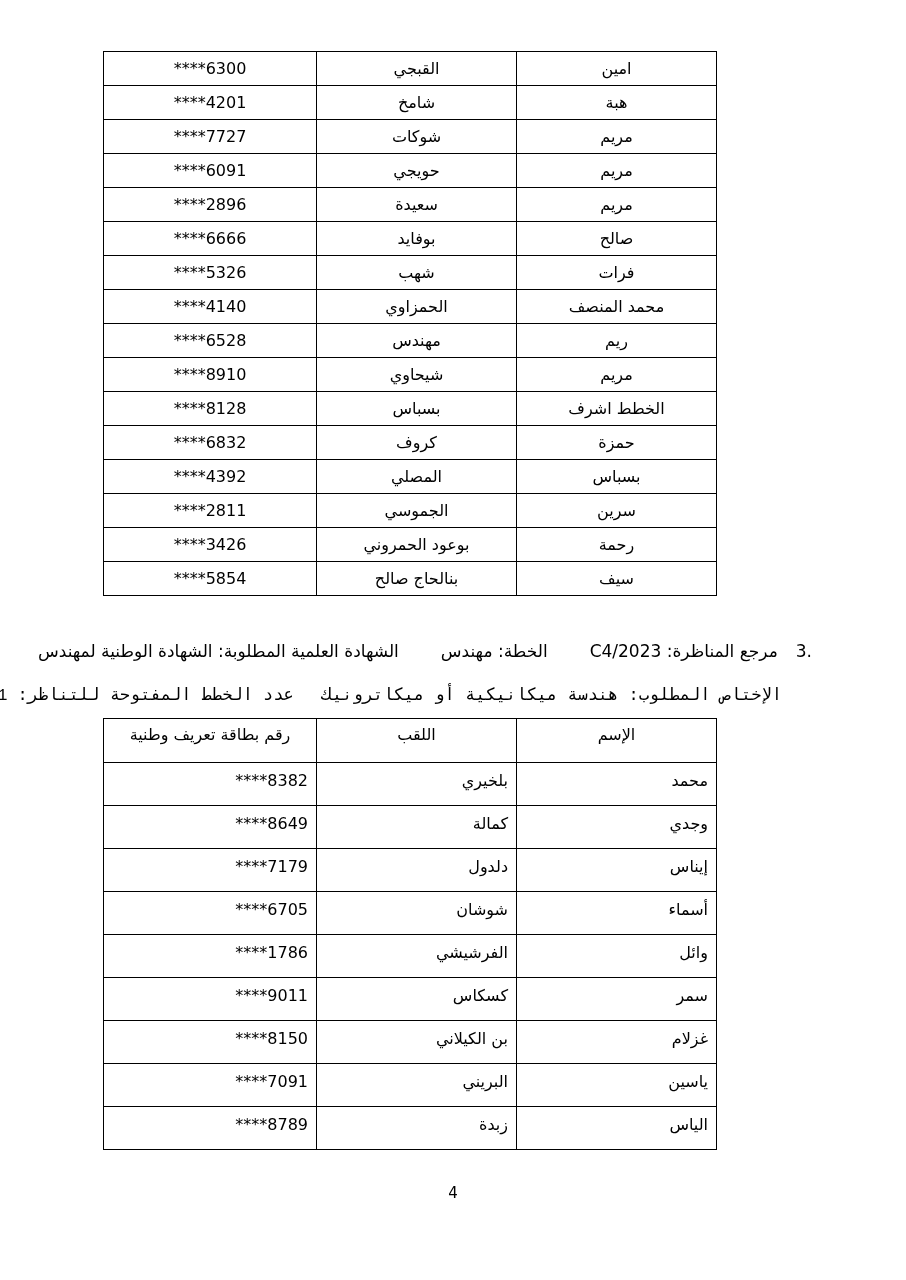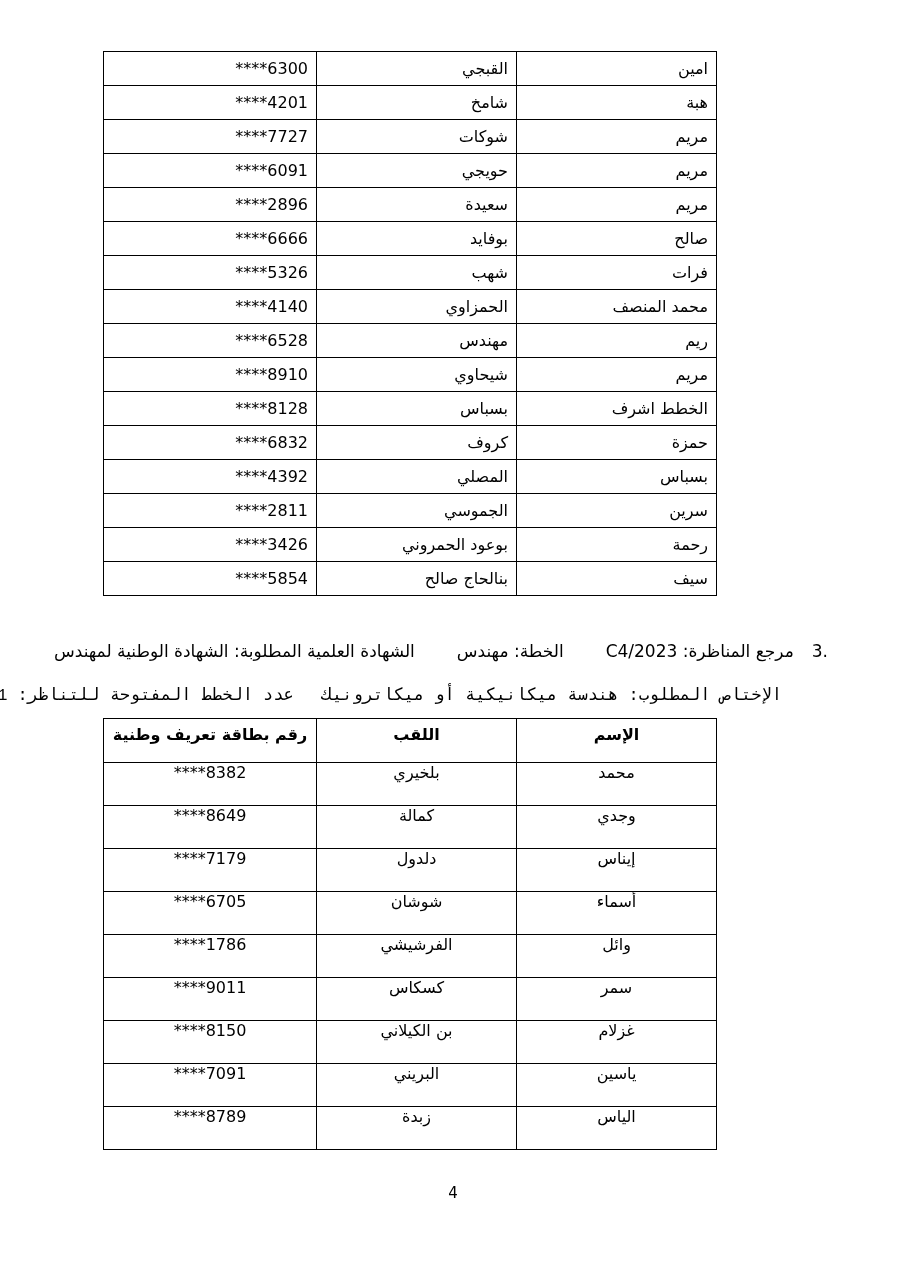--- a/index.html
+++ b/index.html
@@ -27,51 +27,51 @@
   }
   .t td, .t th {
     border: 1px solid #000000;
     font-size: 16px;
     padding: 0 8px;
     overflow: hidden;
     white-space: nowrap;
   }
   .t1 { top: 51px; }
   .t1 tr { height: 34px; }
-  .t1 td { vertical-align: middle; text-align: right; }
+  .t1 td { vertical-align: middle; text-align: center; }
 
   .t2 { top: 718px; }
   .t2 thead tr { height: 44px; }
   .t2 tbody tr { height: 43px; }
   .t2 th {
     vertical-align: top;
     padding-top: 6px;
     text-align: center;
-    font-weight: bold;
+    font-weight: normal;
     font-size: 16px;
   }
   .t2 td {
     vertical-align: top;
-    padding-top: 0;
-    text-align: center;
+    padding-top: 8px;
+    text-align: right;
   }
   
   .c-id {
     direction: ltr;
     text-align: right;
   }
   
   .sec-line {
     position: absolute;
     direction: rtl;
     white-space: nowrap;
     font-size: 17px;
     line-height: 23px;
   }
-  .sec-line1 { top: 640px; right: 78px; }
+  .sec-line1 { top: 640px; right: 94px; }
   .sec-line2 { top: 684px; right: 124px; font-family: Liberation Mono, monospace; }
   .sec-num { direction: ltr; unicode-bidi: isolate; }
   .gap { display: inline-block; height: 1px; }
   .g18 { width: 18px; }
   .g42 { width: 42px; }
   .g10 { width: 10px; }
   .g28 { width: 28px; }
   
   .page-num {
     position: absolute;

